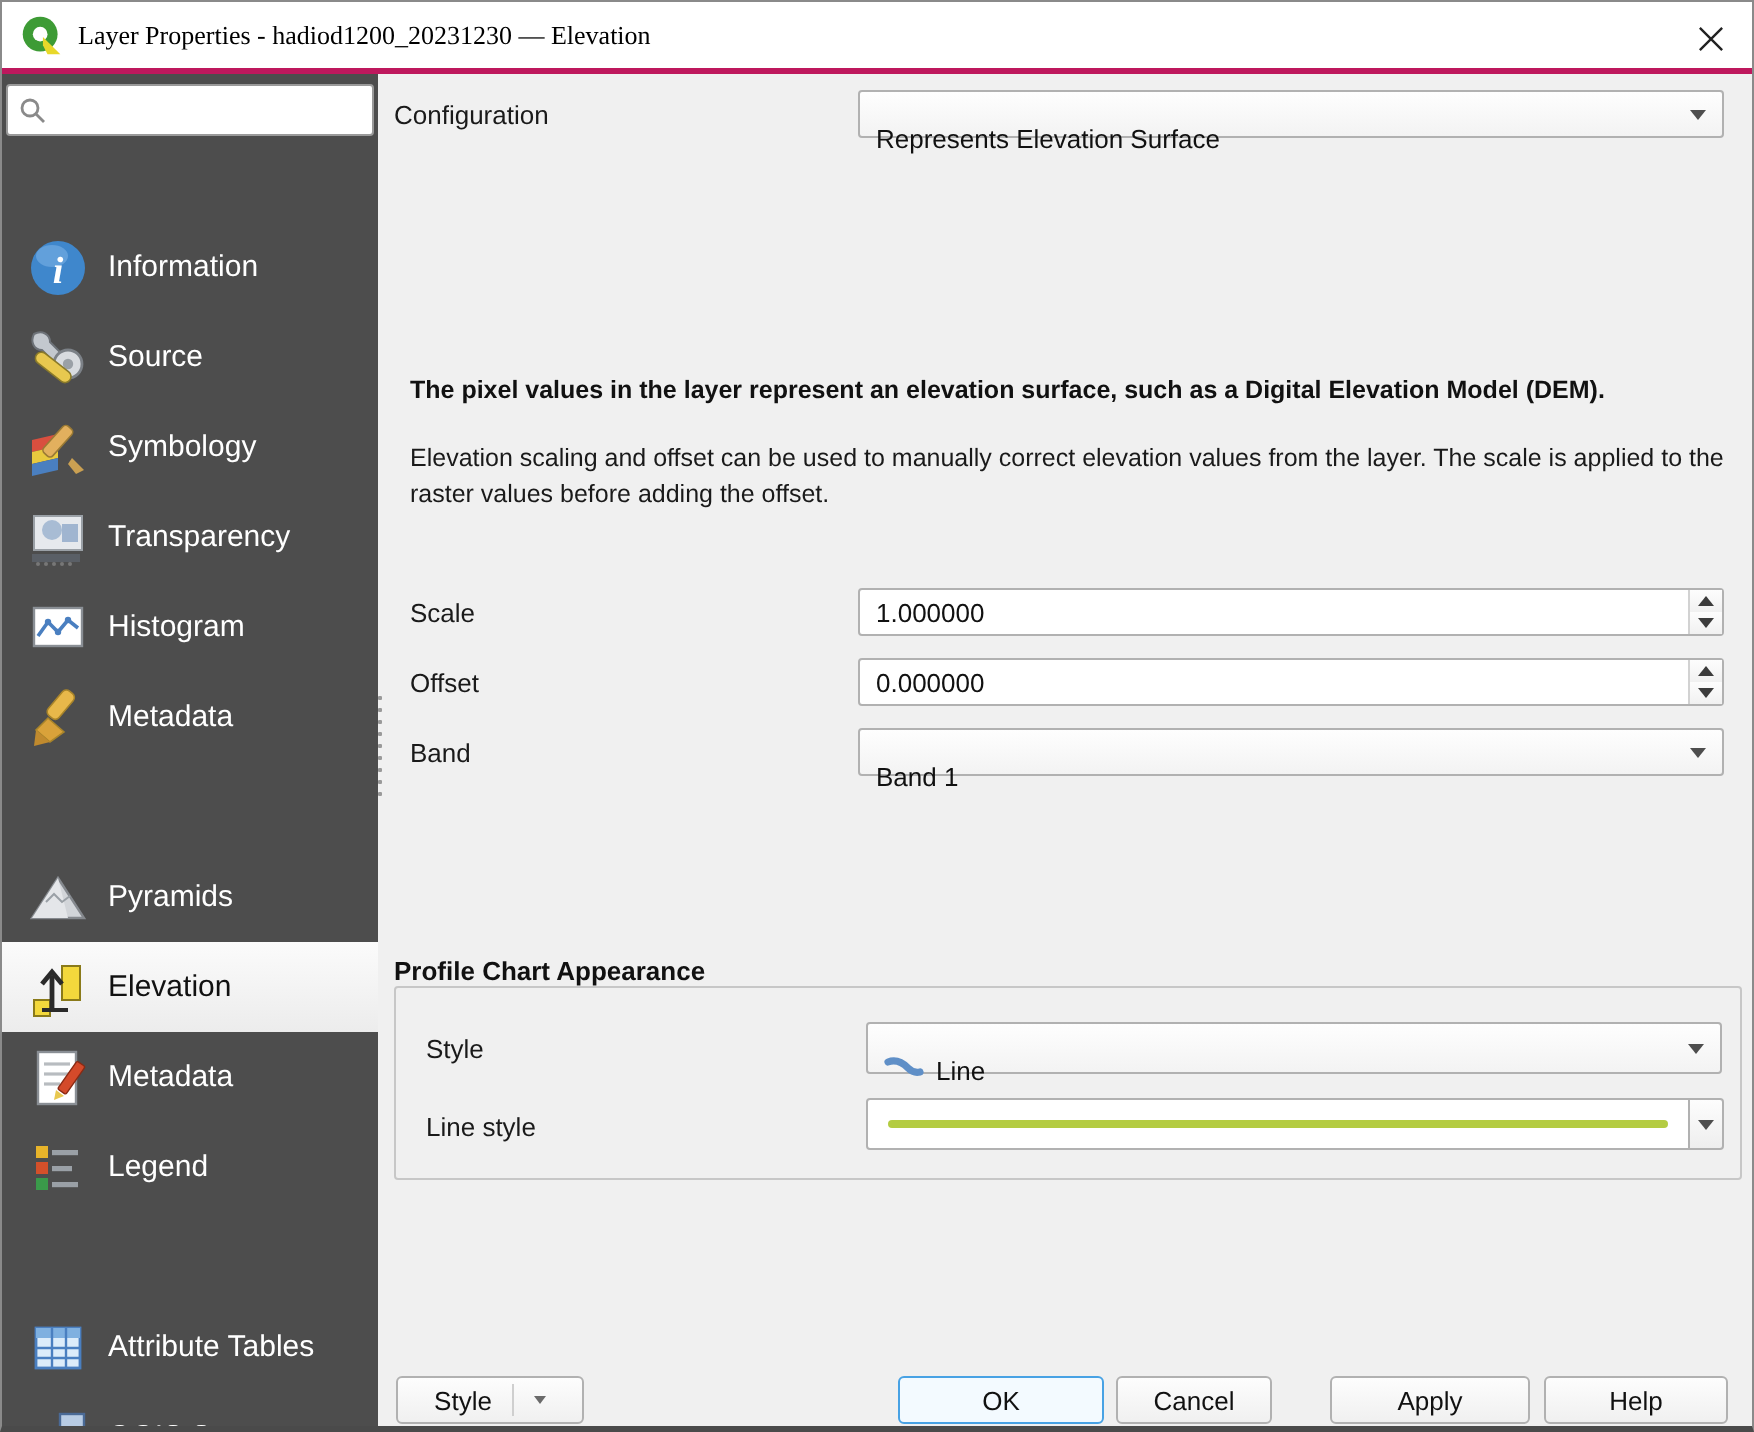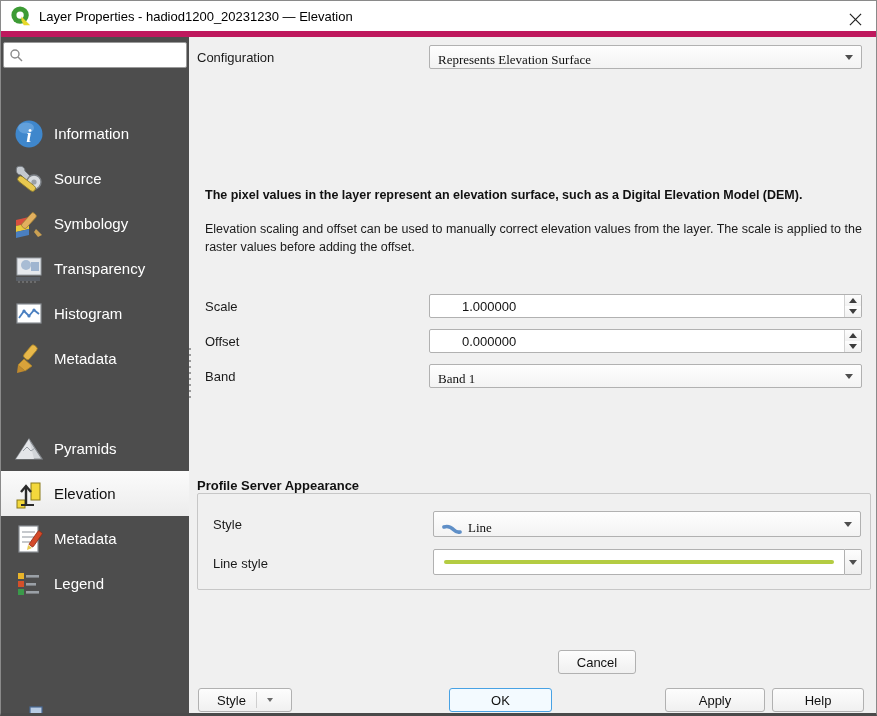--- a/index.html
+++ b/index.html
@@ -8,22 +8,22 @@
     font-family:"Liberation Sans", sans-serif;
     position:relative;
     background:#f0f0f0;
     overflow:hidden;
     border:1px solid #8a8a8a;
     border-bottom:3px solid #4a4a4a;
   }
   
   .titlebar {
     position:absolute; left:0; top:0; width:100%; height:36px;
-    background:#ffffff; border-bottom:6px solid #be185d;
-    display:flex; align-items:center;
+    background:#ffffff; border-bottom:3px solid #be185d;
+    display:flex; align-items:center;font-family:Liberation Serif, serif;
   }
   .titlebar .logo { margin-left:9px; width:22px; height:22px; flex:0 0 auto; }
   .titlebar .title { margin-left:7px; font-size:13px; color:#000; }
   .close-btn {
     position:absolute; right:6px; top:3px; width:30px; height:30px;
     display:flex; align-items:center; justify-content:center; cursor:pointer;
   }
   
   .sidebar {
     position:absolute; left:0; top:36px; width:188px; height:680px;
@@ -47,37 +47,36 @@
   }
   
   .content { position:absolute; left:188px; top:36px; width:689px; height:680px; }
   .flabel { position:absolute; font-size:13px; color:#1a1a1a; }
   .desc-bold { position:absolute; left:16px; top:149px; width:668px; font-size:12.5px; font-weight:bold; color:#111; line-height:1.45; }
   .desc-text { position:absolute; left:16px; top:183px; width:660px; font-size:12.5px; color:#1a1a1a; line-height:1.45; }
   .combo {
     position:absolute; height:24px;
     background:linear-gradient(#fefefe,#f3f3f3);
     border:1px solid #b1b1b1; border-radius:2px;
-    display:flex; align-items:flex-end; padding:16px 24px 0 8px;
-    font-size:13px; color:#111; cursor:pointer;font-family:Liberation Serif, serif;
+    display:flex; align-items:flex-start; padding:16px 24px 0 8px;
+    font-size:13px; color:#111; cursor:pointer;
   }
   .tri-down {
     position:absolute; right:8px; top:50%; margin-top:-2px;
     width:0; height:0; border-left:4.5px solid transparent;
     border-right:4.5px solid transparent; border-top:5.5px solid #4e4e4e;
   }
   .spinbox {
     position:absolute; height:24px; background:#fff;
     border:1px solid #b1b1b1; border-radius:2px; display:flex;
   }
   .spinbox input {
     flex:1; border:none; outline:none; background:transparent;
     font-size:13px; padding:0 8px; color:#111;
     font-family:"Liberation Sans", sans-serif;
-    margin-left:24px;
   }
   .spin-btns { width:17px; border-left:1px solid #d2d2d2; display:flex; flex-direction:column; }
   .spin-btn { flex:1; display:flex; align-items:center; justify-content:center; cursor:pointer; background:linear-gradient(#fdfdfd,#f1f1f1); }
   .tri-up-s { width:0;height:0;border-left:4px solid transparent;border-right:4px solid transparent;border-bottom:5px solid #3c3c3c; }
   .tri-down-s { width:0;height:0;border-left:4px solid transparent;border-right:4px solid transparent;border-top:5px solid #3c3c3c; }
   .group-heading { position:absolute; left:8px; top:441px; font-size:13px; font-weight:bold; color:#111; }
   .group-box {
     position:absolute; left:8px; top:456px; width:674px; height:97px;
     border:1px solid #c7c7c7; border-radius:2px;
   }
@@ -261,20 +260,33 @@
         <rect x="5" y="21" width="6" height="6" fill="#3a9a4a"></rect>
         <rect x="13" y="7" width="13" height="2.6" fill="#9aa0a6"></rect>
         <rect x="13" y="15" width="10" height="2.6" fill="#9aa0a6"></rect>
         <rect x="13" y="23" width="13" height="2.6" fill="#9aa0a6"></rect>
       </svg>
     </span>
     <span class="slabel">Legend</span>
   </div>
 
 
+  <div class="side-item" style="top:614px">
+    <span class="sicon">
+      <svg viewBox="0 0 32 32">
+        <rect x="5" y="6" width="22" height="20" fill="#dcecfa" stroke="#4a7fc0" stroke-width="1.4"></rect>
+        <rect x="5" y="6" width="22" height="5" fill="#7fb0e0"></rect>
+        <line x1="5" y1="16" x2="27" y2="16" stroke="#4a7fc0" stroke-width="1.2"></line>
+        <line x1="5" y1="21" x2="27" y2="21" stroke="#4a7fc0" stroke-width="1.2"></line>
+        <line x1="13" y1="6" x2="13" y2="26" stroke="#4a7fc0" stroke-width="1.2"></line>
+        <line x1="20" y1="6" x2="20" y2="26" stroke="#4a7fc0" stroke-width="1.2"></line>
+      </svg>
+    </span>
+    <span class="slabel">Attribute Tables</span>
+  </div>
 
   <div class="side-item" style="top:659px">
     <span class="sicon">
       <svg viewBox="0 0 32 32">
         <line x1="9" y1="22" x2="9" y2="14" stroke="#8a8f95" stroke-width="1.4"></line>
         <line x1="9" y1="14" x2="23" y2="14" stroke="#8a8f95" stroke-width="1.4"></line>
         <line x1="23" y1="14" x2="23" y2="10" stroke="#8a8f95" stroke-width="1.4"></line>
         <rect x="17" y="4" width="12" height="9" fill="#b8cce4" stroke="#4a6a96" stroke-width="1.2"></rect>
         <rect x="3" y="18" width="12" height="9" fill="#b8cce4" stroke="#4a6a96" stroke-width="1.2"></rect>
         <rect x="20" y="20" width="10" height="8" fill="#9fb8d8" stroke="#4a6a96" stroke-width="1.2"></rect>
@@ -323,21 +335,21 @@
         </span>
     </div>
   </div>
 
   <span class="flabel" style="left:16px; top:332px">Band</span>
   <div class="combo" style="left:240px; top:327px; width:433px">
     <span>Band 1</span>
     <span class="tri-down"></span>
   </div>
 
-  <div class="group-heading">Profile Server Appearance</div>
+  <div class="group-heading">Profile Chart Appearance</div>
   <div class="group-box"></div>
 
   <span class="flabel" style="left:24px; top:480px">Style</span>
   <div class="combo" style="left:244px; top:474px; width:428px; height:26px">
     <svg width="20" height="12" viewBox="0 0 20 12" style="margin-right:6px">
       <path d="M2 3 C6 1.5 9 3 12 6 C14 8 16 8.5 18 8" fill="none" stroke="#5f8fc7" stroke-width="3.6" stroke-linecap="round"></path>
     </svg>
     <span>Line</span>
     <span class="tri-down"></span>
   </div>
@@ -351,16 +363,16 @@
   </div>
 
   <div class="btn" style="left:9px; top:651px; width:94px">
     <span class="menu-split">
       <span>Style</span>
       <span class="divider"></span>
       <span class="tri-down" style="position:static; margin:0; border-top-color:#6a6a6a; border-left-width:3.5px; border-right-width:3.5px; border-top-width:4.5px"></span>
     </span>
   </div>
   <div class="btn default" style="left:260px; top:651px; width:103px">OK</div>
-  <div class="btn" style="left:369px; top:613px; width:78px">Cancel</div>
+  <div class="btn" style="left:369px; top:651px; width:78px">Cancel</div>
   <div class="btn" style="left:476px; top:651px; width:100px">Apply</div>
   <div class="btn" style="left:583px; top:651px; width:92px">Help</div>
 </div>
 
 </body></html>

